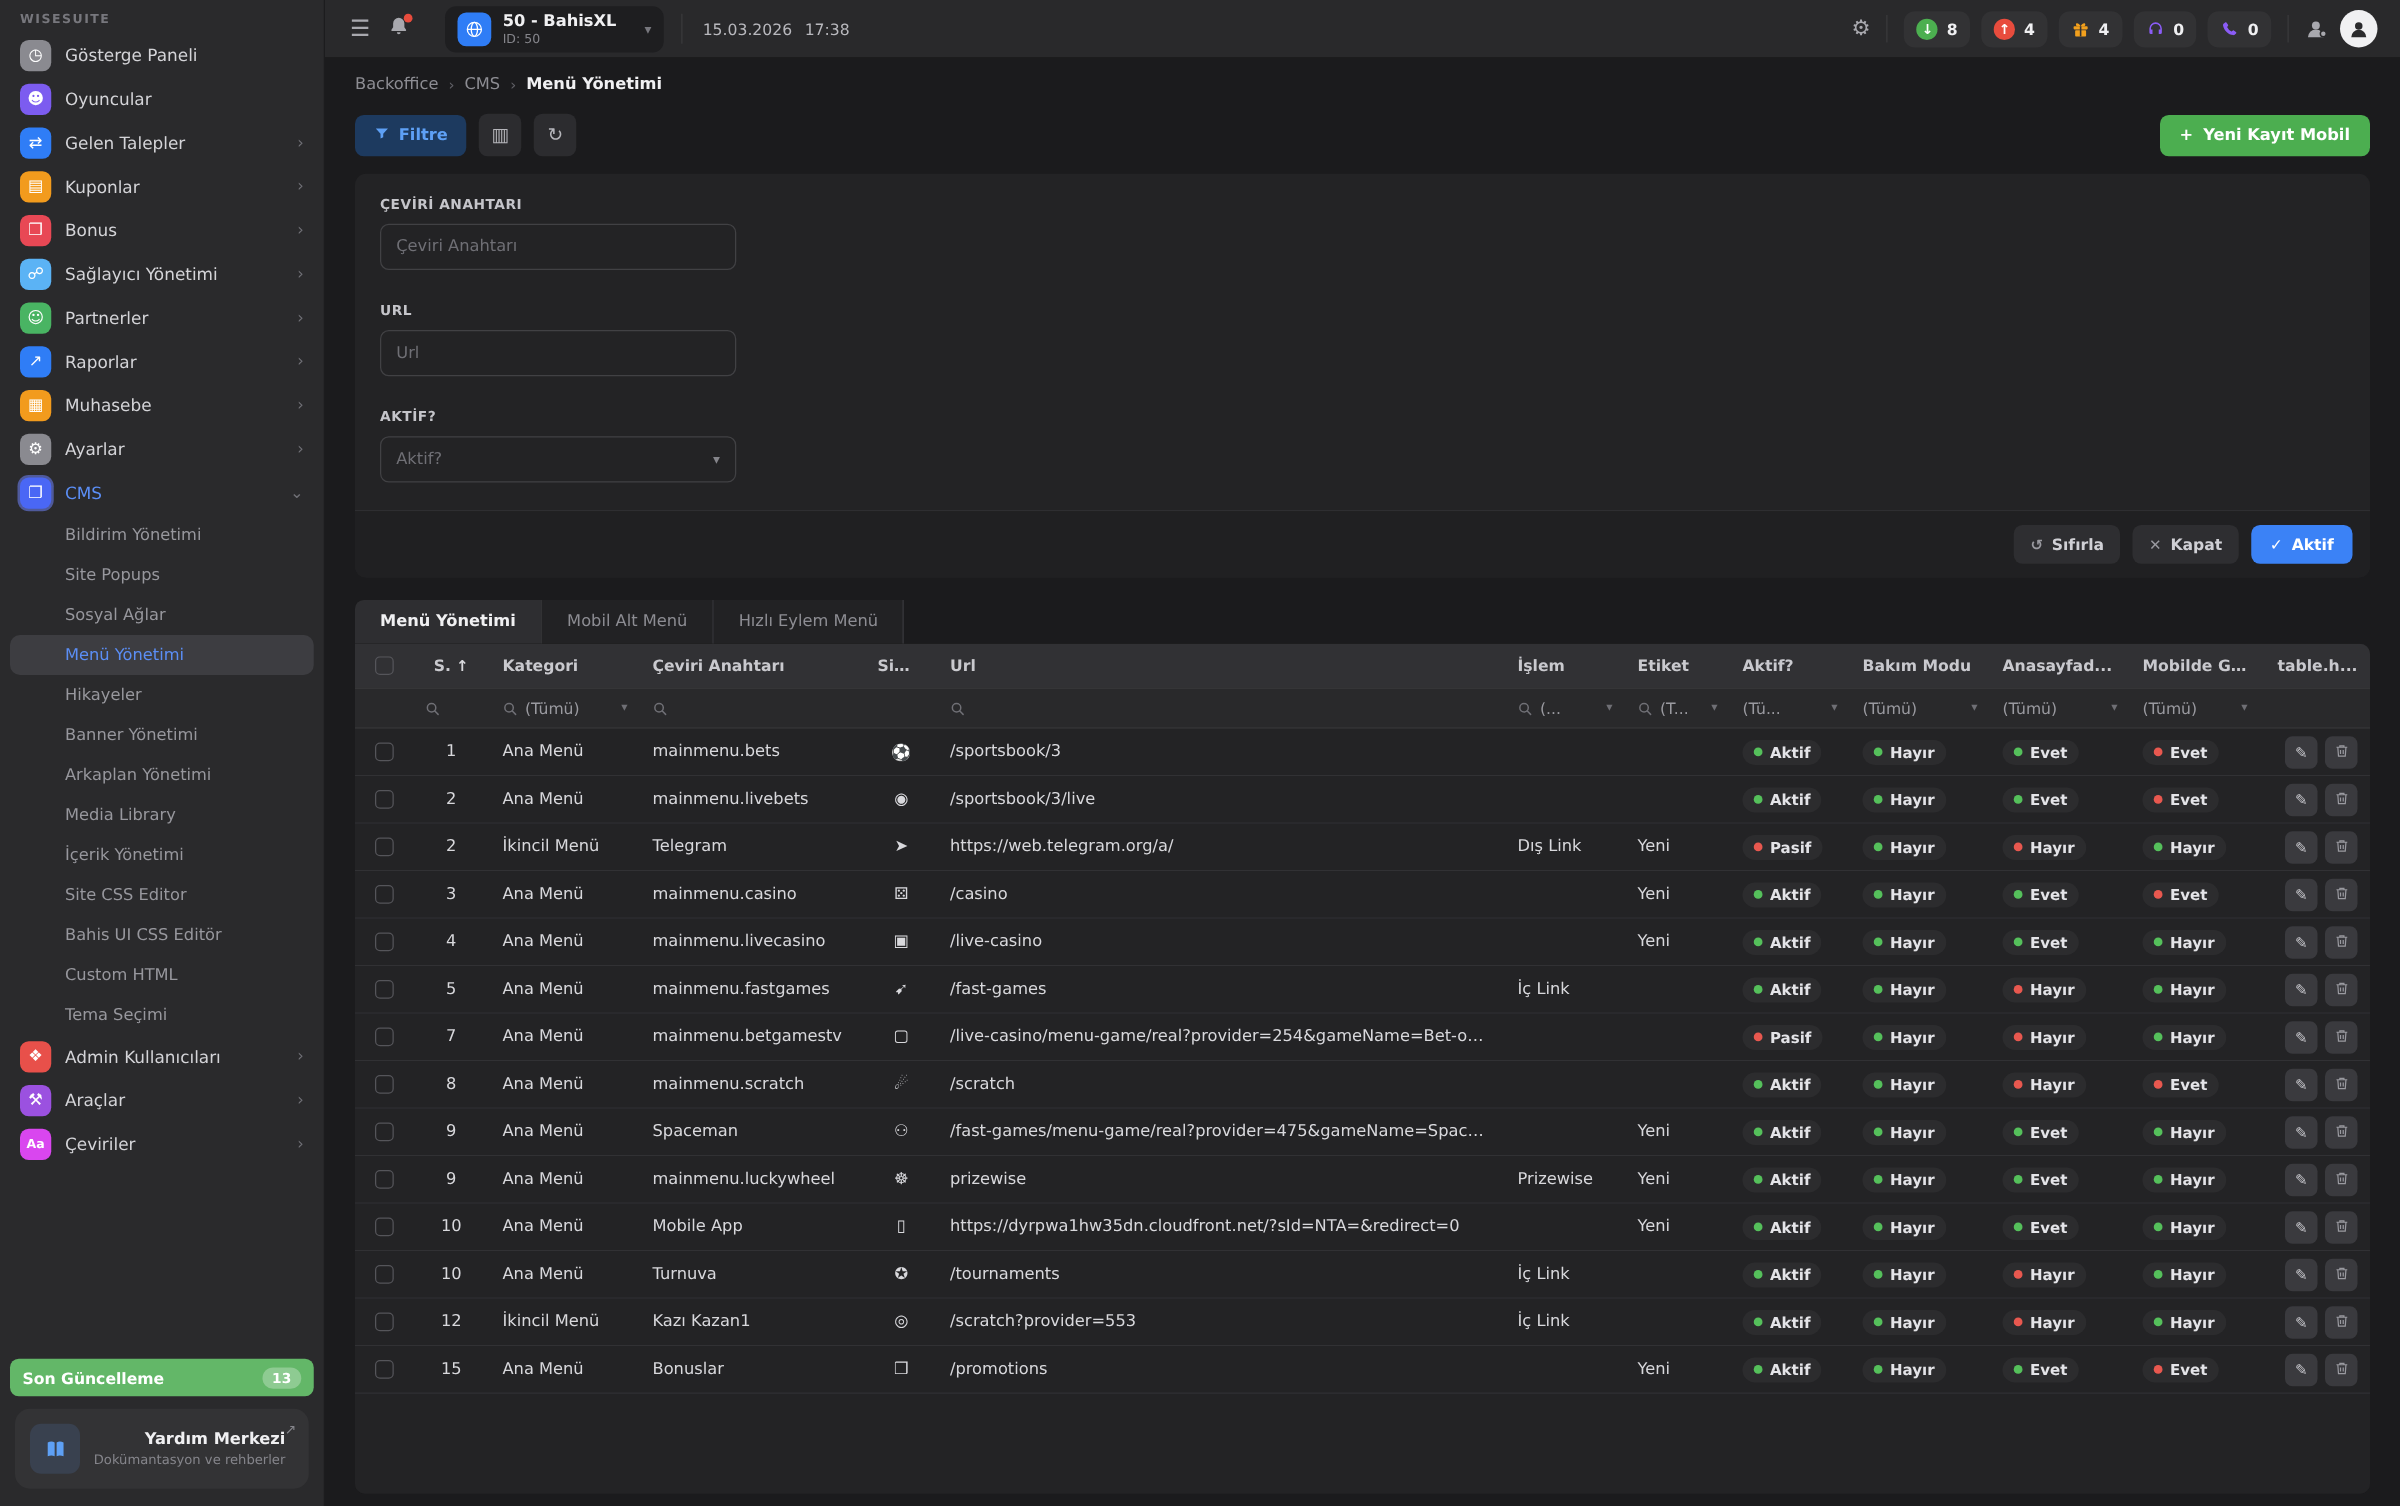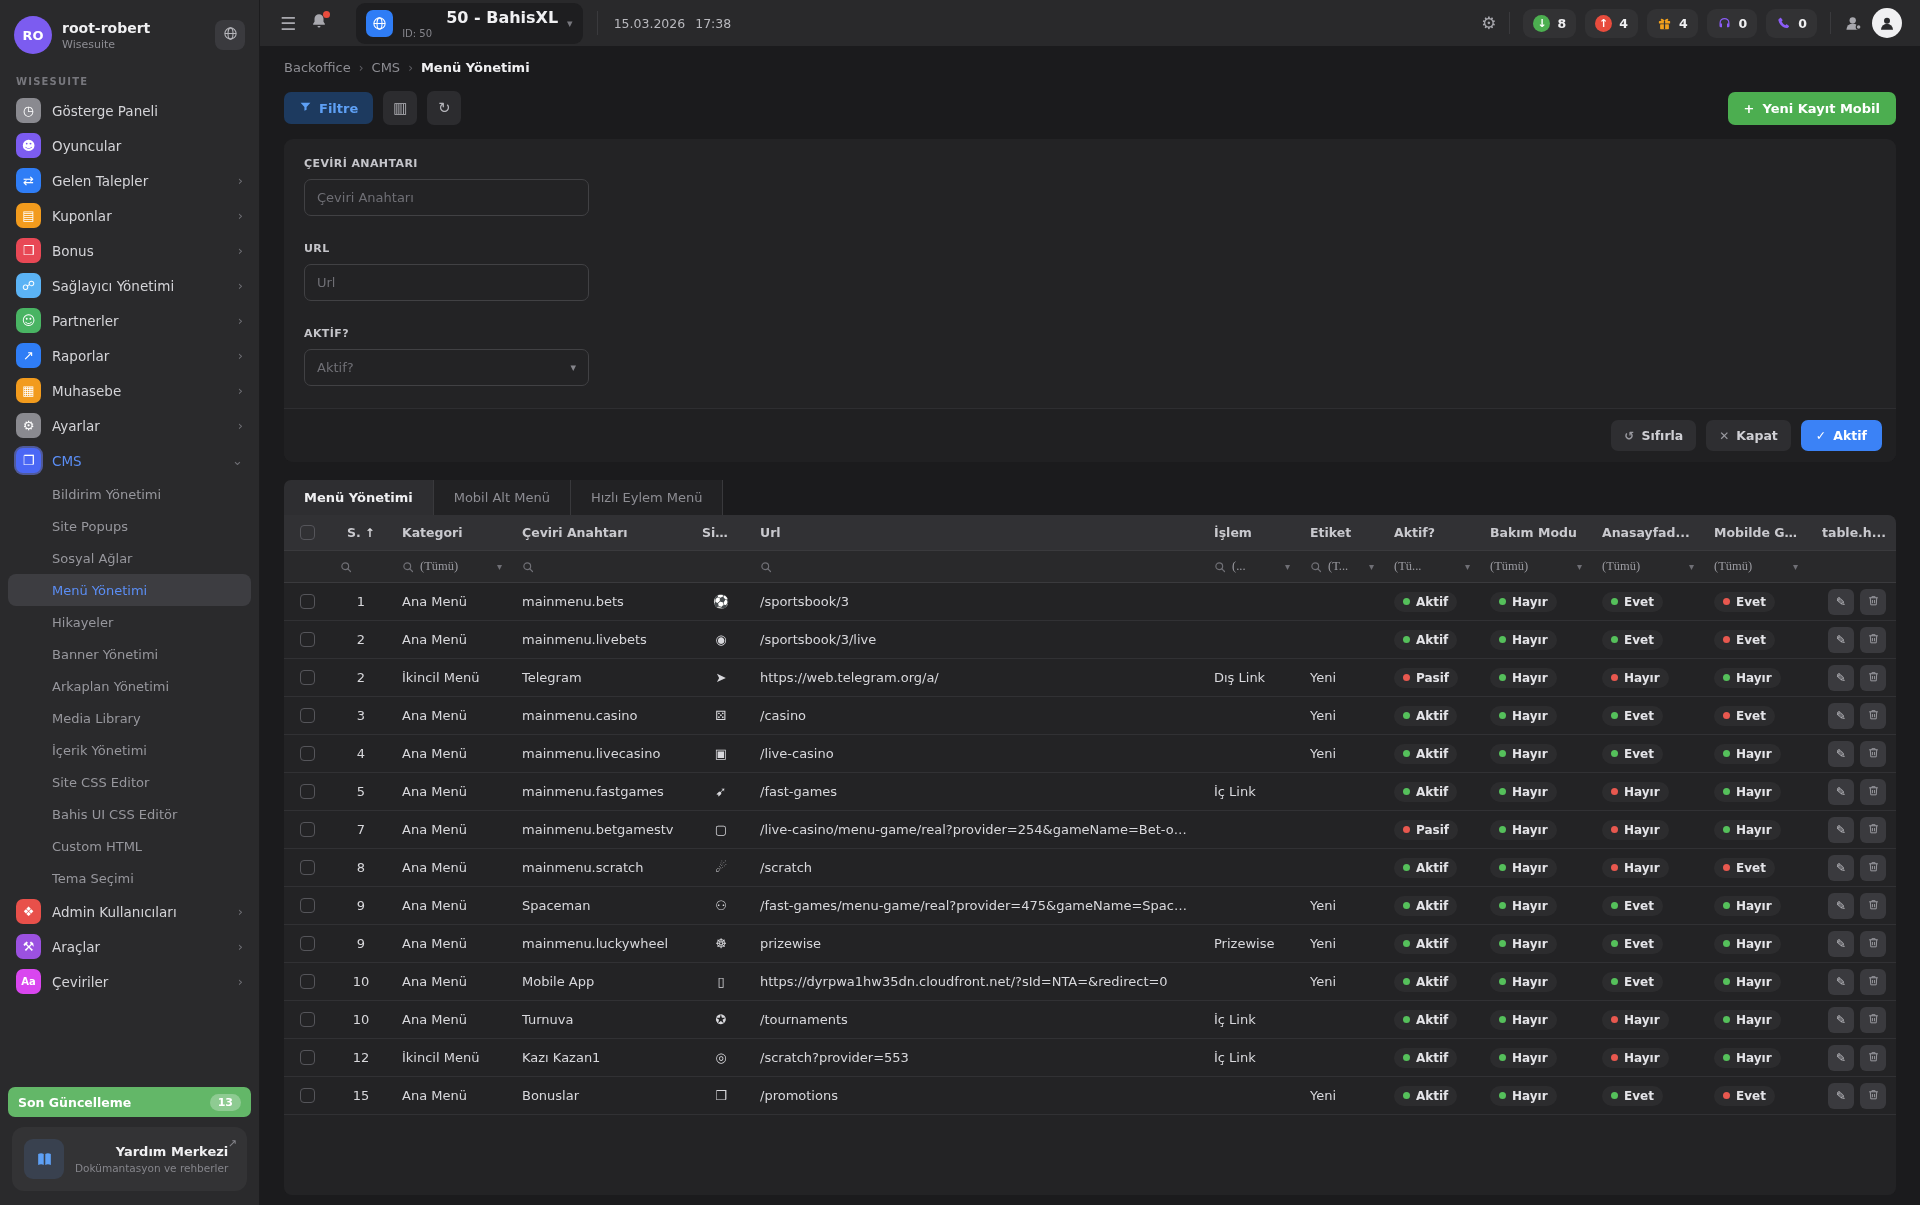--- a/index.html
+++ b/index.html
@@ -49,21 +49,21 @@
   .main { flex:1; display:flex; flex-direction:column; min-width:0; }
   .topbar { height:46px; flex:none; background:#29292b; display:flex; align-items:center;
     padding:0 18px 0 20px; gap:14px; }
   .tb-ico { color:#a8a8ae; font-size:18px; display:flex; align-items:center; cursor:pointer; }
   .bell-wrap { position:relative; color:#a8a8ae; cursor:pointer; }
   .bell-dot { position:absolute; top:-1px; right:-2px; width:7px; height:7px; border-radius:50%; background:#e84c3d; }
   .ws { margin-left:14px; background:#1e1e20; border-radius:9px; display:flex; align-items:center;
     gap:9px; padding:5px 10px; min-width:175px; cursor:pointer; }
   .ws-ico { width:27px; height:27px; border-radius:7px; background:#2f7df6; color:#fff;
     display:flex; align-items:center; justify-content:center; }
-  .ws-name { font-size:16px; font-weight:bold; color:#f0f0f2;margin-left:44px; }
+  .ws-name { font-size:13px; font-weight:bold; color:#f0f0f2; }
   .ws-id { font-size:10px; color:#85858b; margin-top:1px; }
   .ws-chev { margin-left:auto; color:#77777d; font-size:11px; }
   .tb-date { font-size:12.5px; color:#b8b8bd; padding:0 16px; border-left:1px solid #3a3a3d; height:24px;
     display:flex; align-items:center; gap:10px; }
   .tb-spacer { flex:1; }
   .tb-right { display:flex; align-items:center; gap:9px; }
   .badge-pill { background:#323234; border-radius:9px; display:flex; align-items:center; gap:7px;
     padding:6px 10px; cursor:pointer; }
   .badge-pill .cnt { font-size:12.5px; font-weight:bold; color:#f0f0f2; }
   .circ { width:17px; height:17px; border-radius:50%; color:#fff; font-size:11px; font-weight:bold;
@@ -113,21 +113,21 @@
   .tab.active { background:#2e2e31; color:#f0f0f2; font-weight:bold; }
 
   
   .table-wrap { flex:1; background:#202022; border-radius:0 8px 8px 8px; overflow:hidden;
     display:flex; flex-direction:column; min-height:0; }
   .t-row { display:flex; align-items:center; }
   .t-head { background:#313134; height:35px; }
   .t-head .cell { font-size:12.5px; font-weight:bold; color:#c9c9ce; white-space:nowrap;
     overflow:hidden; text-overflow:ellipsis; }
   .t-filter { background:#29292b; height:33px; border-top:1px solid #3a3a3d; border-bottom:1px solid #3a3a3d; }
-  .t-filter .cell { color:#6f6f75; display:flex; align-items:center; gap:6px; font-size:12.5px; overflow:hidden;font-family:Liberation Serif, serif; }
+  .t-filter .cell { color:#6f6f75; display:flex; align-items:center; gap:6px; font-size:12.5px; overflow:hidden; }
   .t-filter .fval { color:#9a9aa0; white-space:nowrap; overflow:hidden; text-overflow:ellipsis; }
   .t-filter .fchev { color:#6f6f75; font-size:10px; margin-left:auto; flex:none; }
   .t-body { flex:1; overflow:hidden; background:#232325; }
   .t-body .t-row { height:38px; border-bottom:1px solid #313134; background:#232325; }
   .cell { padding:0 10px; }
   .col-check { width:46px; flex:none; display:flex; align-items:center; justify-content:center; }
   .col-s { width:62px; flex:none; text-align:center; color:#c5c5ca; }
   .col-kategori { width:120px; flex:none; }
   .col-ceviri { width:180px; flex:none; white-space:nowrap; overflow:hidden; text-overflow:ellipsis; }
   .col-simge { width:58px; flex:none; text-align:center; font-size:14px; color:#e8e8ec; }
@@ -151,36 +151,20 @@
   .act-btn { width:26px; height:26px; border:none; border-radius:6px; background:#3a3a3e; color:#c5c5ca;
     font-size:12px; cursor:pointer; display:flex; align-items:center; justify-content:center; font-family:inherit; }
   .act-btn.trash { color:#9a9aa0; }
 </style>
 </head>
 <body>
 
 <div class="app">
 
   <aside class="sidebar">
-    <div class="user-block">
-      <div class="avatar">RO</div>
-      <div class="user-meta">
-        <div class="user-name">root-robert</div>
-        <div class="user-org">Wisesuite</div>
-      </div>
-      <div class="lang-btn">
-        <span>
-          <svg viewBox="0 0 24 24" width="15" height="15" fill="none" stroke="currentColor" stroke-width="1.7">
-              <circle cx="12" cy="12" r="9"></circle>
-              <ellipse cx="12" cy="12" rx="4" ry="9"></ellipse>
-              <line x1="3" y1="12" x2="21" y2="12"></line>
-            </svg>
-        </span>
-      </div>
-    </div>
     <div class="section-label">WISESUITE</div>
     <nav class="nav" id="sidebar-nav">
         <div class="nav-item">
           <span class="nav-ico" style="background: rgb(138, 138, 144);">◷</span>
           <span class="nav-label">Gösterge Paneli</span>
         </div>
         <div class="nav-item">
           <span class="nav-ico" style="background: rgb(124, 92, 240);">☻</span>
           <span class="nav-label">Oyuncular</span>
         </div>

